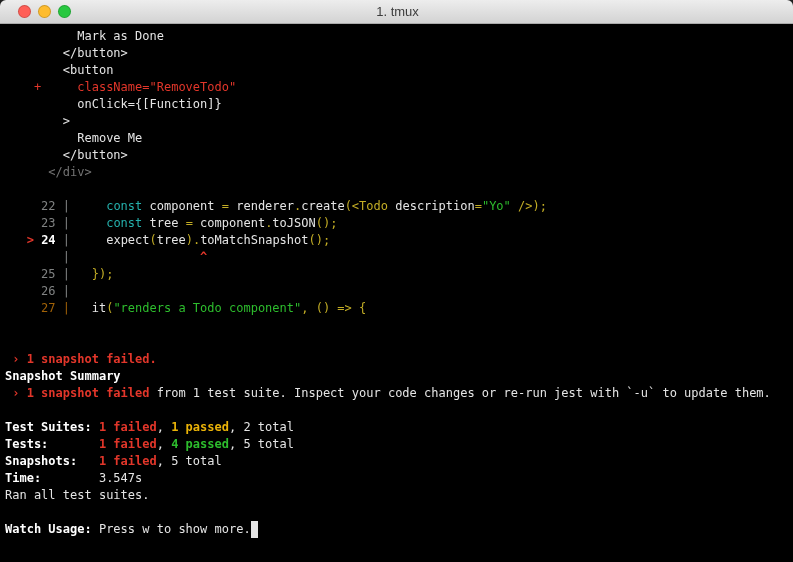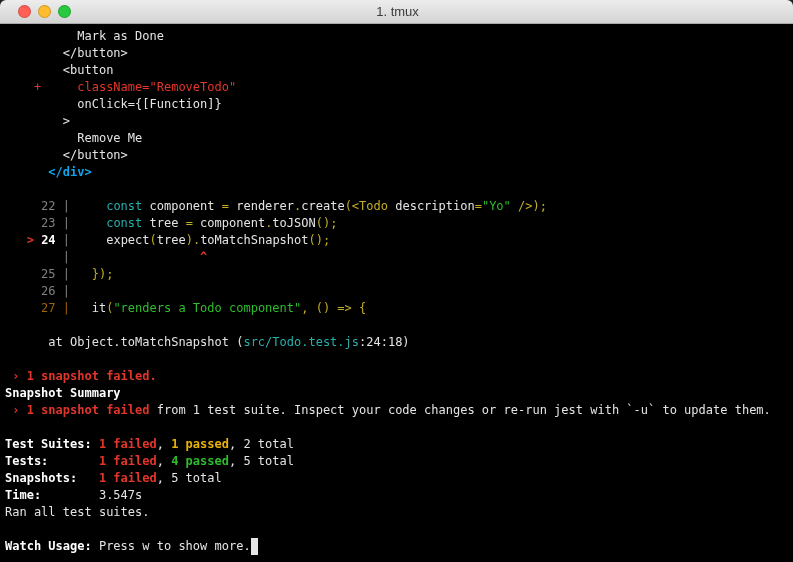--- a/index.html
+++ b/index.html
@@ -51,31 +51,30 @@
   </div>
   <div class="screen" style="background: rgb(0, 0, 0);">
       <div class="tline"><span style="color: rgb(228, 228, 228);">          Mark as Done</span></div>
       <div class="tline"><span style="color: rgb(228, 228, 228);">        &lt;/button&gt;</span></div>
       <div class="tline"><span style="color: rgb(228, 228, 228);">        &lt;button</span></div>
       <div class="tline"><span style="color: rgb(226, 54, 42);">    +     className="RemoveTodo"</span></div>
       <div class="tline"><span style="color: rgb(228, 228, 228);">          onClick={[Function]}</span></div>
       <div class="tline"><span style="color: rgb(228, 228, 228);">        &gt;</span></div>
       <div class="tline"><span style="color: rgb(228, 228, 228);">          Remove Me</span></div>
       <div class="tline"><span style="color: rgb(228, 228, 228);">        &lt;/button&gt;</span></div>
-      <div class="tline"><span style="color: #0ea5e9; font-weight: bold;">      &lt;/div&gt;</span></div>
+      <div class="tline"><span style="color: #737373;">      &lt;/div&gt;</span></div>
       <div class="tline">&nbsp;</div>
       <div class="tline"><span style="color: rgb(129, 131, 131);">     22 | </span><span style="color: rgb(228, 228, 228);">    </span><span style="color: rgb(36, 176, 172);">const</span><span style="color: rgb(228, 228, 228);"> component </span><span style="color: rgb(195, 173, 37);">=</span><span style="color: rgb(228, 228, 228);"> renderer</span><span style="color: rgb(195, 173, 37);">.</span><span style="color: rgb(228, 228, 228);">create</span><span style="color: rgb(195, 173, 37);">(&lt;Todo</span><span style="color: rgb(228, 228, 228);"> description</span><span style="color: rgb(195, 173, 37);">=</span><span style="color: rgb(45, 189, 45);">"Yo"</span><span style="color: rgb(228, 228, 228);"> </span><span style="color: rgb(195, 173, 37);">/&gt;);</span></div>
       <div class="tline"><span style="color: rgb(129, 131, 131);">     23 | </span><span style="color: rgb(228, 228, 228);">    </span><span style="color: rgb(36, 176, 172);">const</span><span style="color: rgb(228, 228, 228);"> tree </span><span style="color: rgb(195, 173, 37);">=</span><span style="color: rgb(228, 228, 228);"> component</span><span style="color: rgb(195, 173, 37);">.</span><span style="color: rgb(228, 228, 228);">toJSON</span><span style="color: rgb(195, 173, 37);">();</span></div>
       <div class="tline"><span style="color: rgb(129, 131, 131);">   </span><span style="color: rgb(226, 54, 42); font-weight: bold;">&gt; </span><span style="color: rgb(255, 255, 255); font-weight: bold;">24</span><span style="color: rgb(129, 131, 131);"> | </span><span style="color: rgb(228, 228, 228);">    </span><span style="color: rgb(228, 228, 228);">expect</span><span style="color: rgb(195, 173, 37);">(</span><span style="color: rgb(228, 228, 228);">tree</span><span style="color: rgb(195, 173, 37);">).</span><span style="color: rgb(228, 228, 228);">toMatchSnapshot</span><span style="color: rgb(195, 173, 37);">();</span></div>
       <div class="tline"><span style="color: rgb(129, 131, 131);">        |</span><span style="color: rgb(226, 54, 42); font-weight: bold;">                  ^</span></div>
       <div class="tline"><span style="color: rgb(129, 131, 131);">     25 | </span><span style="color: rgb(228, 228, 228);">  </span><span style="color: rgb(195, 173, 37);">});</span></div>
       <div class="tline"><span style="color: rgb(129, 131, 131);">     26 |</span></div>
       <div class="tline"><span style="color: #a16207;">     27 | </span><span style="color: rgb(228, 228, 228);">  </span><span style="color: rgb(228, 228, 228);">it</span><span style="color: rgb(195, 173, 37);">(</span><span style="color: rgb(45, 189, 45);">"renders a Todo component"</span><span style="color: rgb(195, 173, 37);">, () =&gt; {</span></div>
       <div class="tline">&nbsp;</div>
-      <div class="tline"><span style="color: rgb(228, 228, 228);">      at Object.toMatchSnapshot (</span><span style="color: rgb(36, 176, 172);">src/Todo.test.js</span><span style="color: rgb(228, 228, 228);">:24:18)</span></div>
       <div class="tline">&nbsp;</div>
       <div class="tline"><span style="color: rgb(226, 54, 42); font-weight: bold;"> › 1 snapshot failed.</span></div>
       <div class="tline"><span style="color: rgb(255, 255, 255); font-weight: bold;">Snapshot Summary</span></div>
       <div class="tline"><span style="color: rgb(226, 54, 42); font-weight: bold;"> › 1 snapshot failed</span><span style="color: rgb(228, 228, 228);"> from 1 test suite. Inspect your code changes or re-run jest with `-u` to update them.</span></div>
       <div class="tline">&nbsp;</div>
       <div class="tline"><span style="color: rgb(255, 255, 255); font-weight: bold;">Test Suites: </span><span style="color: rgb(226, 54, 42); font-weight: bold;">1 failed</span><span style="color: rgb(228, 228, 228);">, </span><span style="color: #eab308; font-weight: bold;">1 passed</span><span style="color: rgb(228, 228, 228);">, 2 total</span></div>
       <div class="tline"><span style="color: rgb(255, 255, 255); font-weight: bold;">Tests:       </span><span style="color: rgb(226, 54, 42); font-weight: bold;">1 failed</span><span style="color: rgb(228, 228, 228);">, </span><span style="color: rgb(45, 189, 45); font-weight: bold;">4 passed</span><span style="color: rgb(228, 228, 228);">, 5 total</span></div>
       <div class="tline"><span style="color: rgb(255, 255, 255); font-weight: bold;">Snapshots:   </span><span style="color: rgb(226, 54, 42); font-weight: bold;">1 failed</span><span style="color: rgb(228, 228, 228);">, 5 total</span></div>
       <div class="tline"><span style="color: rgb(255, 255, 255); font-weight: bold;">Time:</span><span style="color: rgb(228, 228, 228); margin-top: 32px;">        3.547s</span></div>
       <div class="tline"><span style="color: rgb(228, 228, 228);">Ran all test suites.</span></div>

